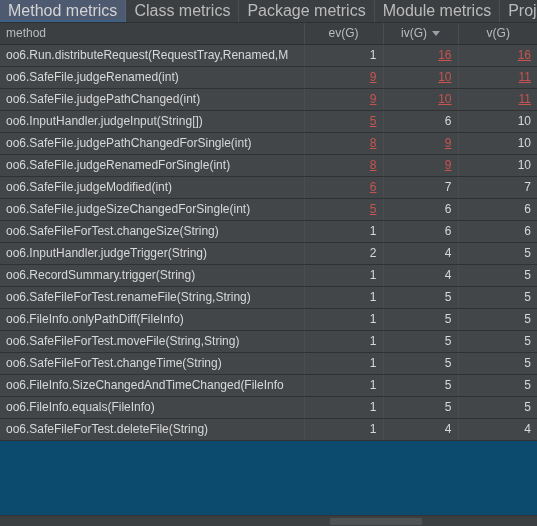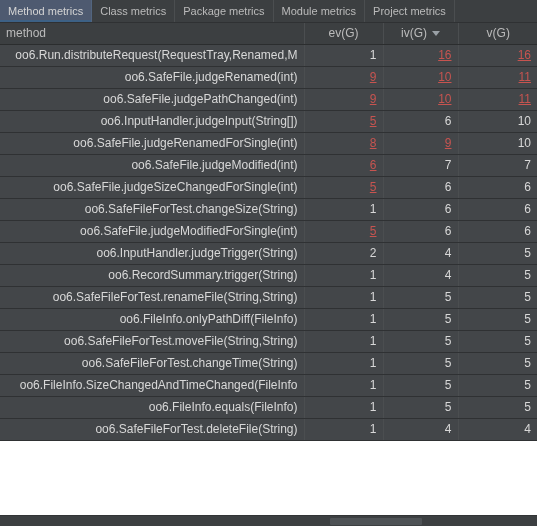--- a/index.html
+++ b/index.html
@@ -33,21 +33,21 @@
     background: #3c3f41;
     display: flex;
     align-items: stretch;
     position: relative;
     border-bottom: 1px solid #2f3133;
   }
   .tab {
     display: flex;
     align-items: center;
     padding: 0 8px;
-    font-size: 11px;
+    font-size: 16px;
     color: #bbbbbb;
     background: #3c3f41;
     border-right: 1px solid #4b4e50;
     white-space: nowrap;
     cursor: default;
     position: relative;
     line-height: 1;
   }
   .tab.selected {
     background: #4e5a70;
@@ -64,21 +64,21 @@
   .tabbar-filler {
     flex: 1;
     background: #3c3f41;
   }
 
   
   .table-wrap {
     flex: 1;
     position: relative;
     overflow: hidden;
-    background: #ffffff;
+    background: #0c4a6e;
   }
   table.metrics {
     width: 537px;
     border-collapse: collapse;
     table-layout: fixed;
     font-size: 12px;
   }
   table.metrics thead th {
     height: 21px;
     background: #3c3f41;
@@ -123,21 +123,21 @@
     padding: 0 6px;
     white-space: nowrap;
     overflow: hidden;
     color: #d8d8d8;
     background: #434649;
   }
   table.metrics tbody td:last-child {
     border-right: none;
   }
   table.metrics tbody td.c-method {
-    text-align: right;
+    text-align: left;
     text-overflow: clip;
     margin-left: 8px;
   }
   table.metrics tbody td.num {
     text-align: right;
   }
   table.metrics tbody td.hot {
     color: #c75450;
     text-decoration: underline;
   }
@@ -216,20 +216,26 @@
             <td class="num hot">10</td>
             <td class="num hot">11</td>
           </tr>
           <tr>
             <td class="c-method">oo6.InputHandler.judgeInput(String[])</td>
             <td class="num hot">5</td>
             <td class="num">6</td>
             <td class="num">10</td>
           </tr>
           <tr>
+            <td class="c-method">oo6.SafeFile.judgePathChangedForSingle(int)</td>
+            <td class="num hot">8</td>
+            <td class="num hot">9</td>
+            <td class="num">10</td>
+          </tr>
+          <tr>
             <td class="c-method">oo6.SafeFile.judgeRenamedForSingle(int)</td>
             <td class="num hot">8</td>
             <td class="num hot">9</td>
             <td class="num">10</td>
           </tr>
           <tr>
             <td class="c-method">oo6.SafeFile.judgeModified(int)</td>
             <td class="num hot">6</td>
             <td class="num">7</td>
             <td class="num">7</td>
@@ -240,26 +246,20 @@
             <td class="num">6</td>
             <td class="num">6</td>
           </tr>
           <tr>
             <td class="c-method">oo6.SafeFileForTest.changeSize(String)</td>
             <td class="num">1</td>
             <td class="num">6</td>
             <td class="num">6</td>
           </tr>
           <tr>
-            <td class="c-method">oo6.SafeFile.judgeModifiedForSingle(int)</td>
-            <td class="num hot">5</td>
-            <td class="num">6</td>
-            <td class="num">6</td>
-          </tr>
-          <tr>
             <td class="c-method">oo6.InputHandler.judgeTrigger(String)</td>
             <td class="num">2</td>
             <td class="num">4</td>
             <td class="num">5</td>
           </tr>
           <tr>
             <td class="c-method">oo6.RecordSummary.trigger(String)</td>
             <td class="num">1</td>
             <td class="num">4</td>
             <td class="num">5</td>

